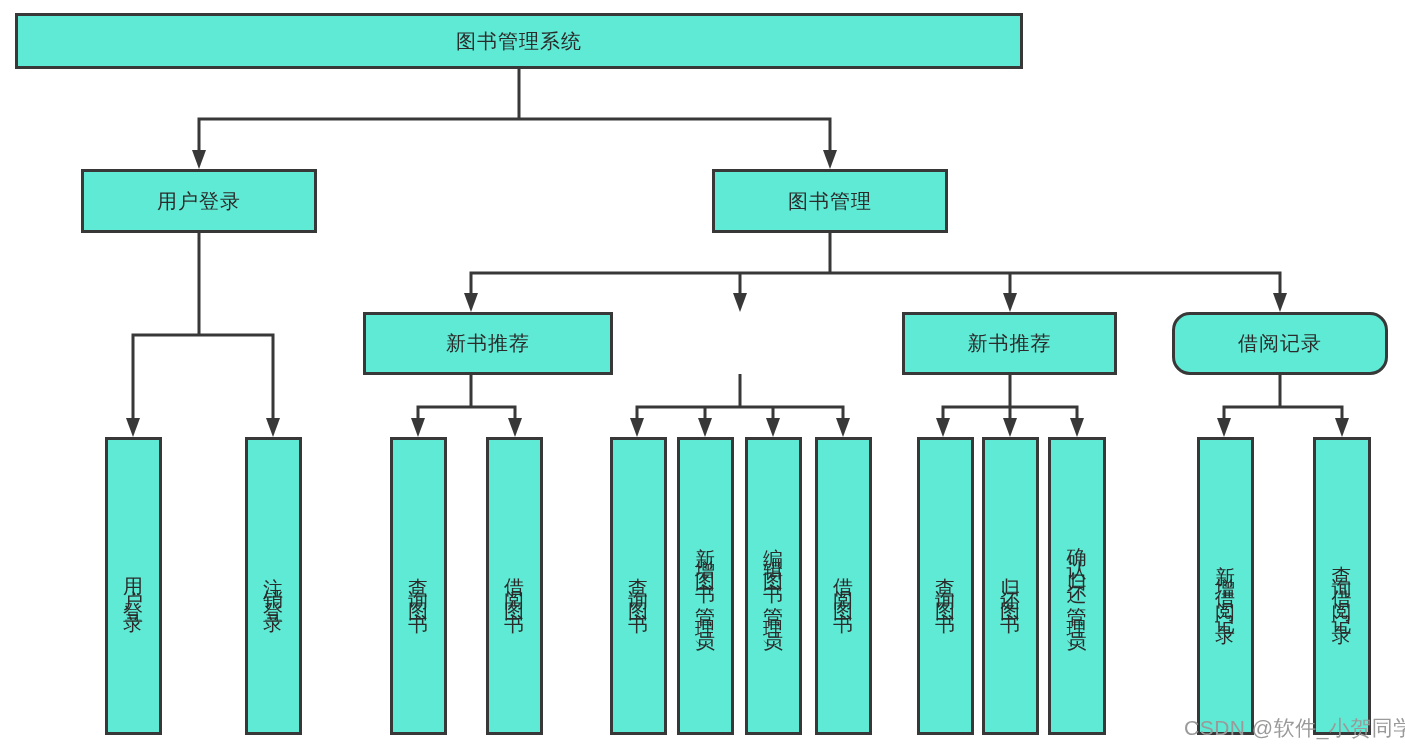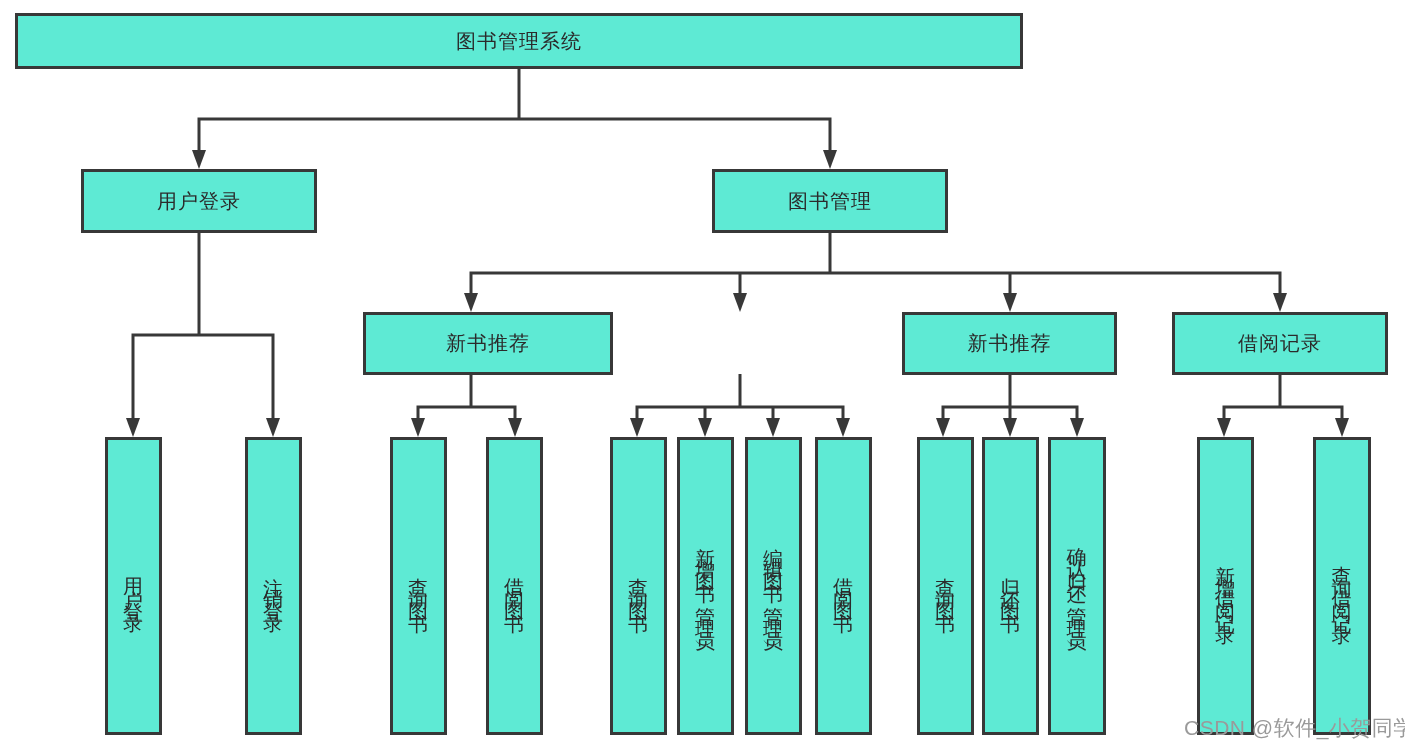--- a/index.html
+++ b/index.html
@@ -41,21 +41,21 @@
   .lvl2 { top: 169px; width: 236px; height: 64px; }
   .lvl3 { top: 312px; height: 63px; }
   .leaf { top: 437px; width: 57px; height: 298px; }
 
   #node-root            { left: 15px;  top: 13px; width: 1008px; height: 56px; }
   #node-user-login      { left: 81px; }
   #node-book-mgmt       { left: 712px; }
   #node-new-books       { left: 363px; width: 250px; }
   #node-book-borrow     { left: 633px; width: 214px; }
   #node-current-borrow  { left: 902px; width: 215px; }
-  #node-borrow-records  { left: 1172px; width: 216px; }
+  #node-borrow-records  { left: 1172px; width: 216px; border-radius: 18px; }
 
   #leaf-user-login      { left: 105px; }
   #leaf-logout          { left: 245px; }
   #leaf-nb-query        { left: 390px; }
   #leaf-nb-borrow       { left: 486px; }
   #leaf-bb-query        { left: 610px; }
   #leaf-bb-add          { left: 677px; }
   #leaf-bb-edit         { left: 745px; }
   #leaf-bb-borrow       { left: 815px; }
   #leaf-cb-query        { left: 917px; }

